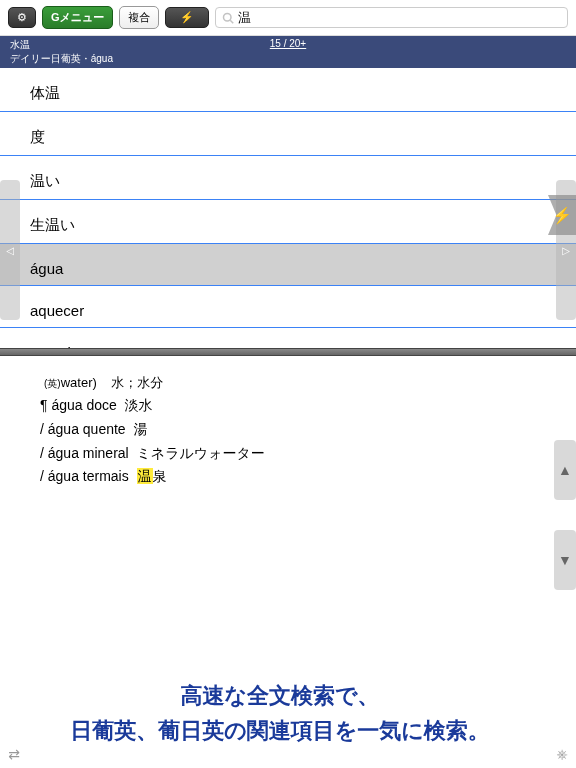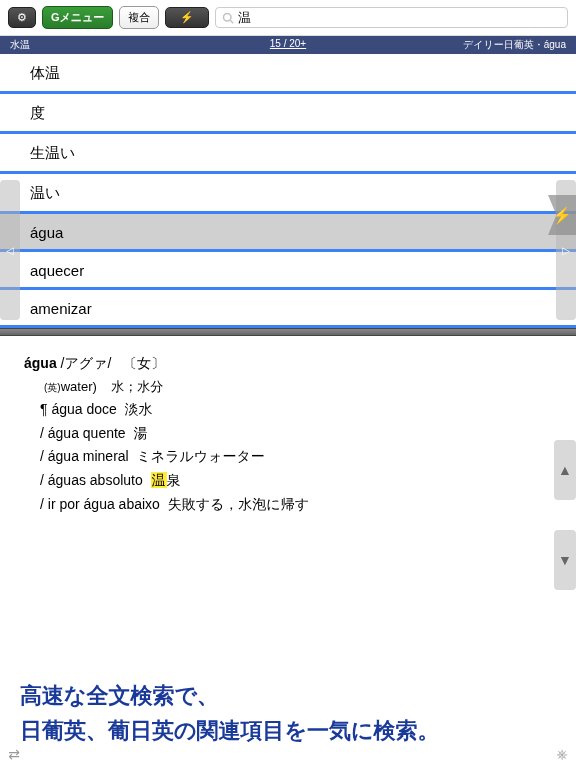--- a/index.html
+++ b/index.html
@@ -7,36 +7,36 @@
 
 .toolbar { display: flex; gap: 6px; padding: 6px 8px; background: #fff; align-items: center; border-bottom: 1px solid #ddd; }
 .btn { border-radius: 5px; padding: 3px 8px; font-size: 11px; border: 1px solid #999; background: linear-gradient(#fff,#eee); cursor: pointer; display: flex; align-items: center; gap: 2px; }
 .btn-dark { background: linear-gradient(#555,#333); color: #fff; border-color: #222; }
 .btn-green { background: linear-gradient(#3a9d3a,#2a7d2a); color: #fff; border-color: #1a5d1a; font-weight: bold; }
 .btn-thunder { background: linear-gradient(#555,#333); color: #fff; border-color: #222; padding: 3px 14px; }
 .search-wrap { flex: 1; display: flex; align-items: center; background: #fff; border: 1px solid #ccc; border-radius: 4px; padding: 2px 6px; gap: 4px; }
 .search-wrap svg { width: 12px; height: 12px; opacity: 0.5; }
 .search-input { border: none; outline: none; flex: 1; font-size: 13px; }
 
-.status-bar { background: #3a4a7a; color: #fff; display: flex; justify-content: space-between; padding: 2px 10px; font-size: 10px; }
+.status-bar { background: #3a4a7a; color: #fff; display: flex; justify-content: space-between; padding: 2px 10px; font-size: 10px; flex-direction: column; }
 .status-center { position: absolute; left: 50%; transform: translateX(-50%); text-decoration: underline; }
 
 .results { max-height: 280px; overflow: hidden; }
-.result-item { padding: 10px 16px 8px 30px; border-bottom: 3px solid #3b82f6; font-size: 15px; cursor: pointer; }
+.result-item { padding: 16px 16px 8px 30px; border-bottom: 1px solid #3b82f6; font-size: 15px; cursor: pointer; }
 .result-item.selected { background: #d0d0d0; }
 
 .divider-bar { height: 8px; background: linear-gradient(#888,#666); border-top: 1px solid #444; border-bottom: 1px solid #444; }
 
 .detail { padding: 16px 24px; font-size: 14px; line-height: 1.7; }
 .detail .headword { font-weight: bold; }
 .detail .sub { padding-left: 20px; font-size: 13px; }
 .detail .ex { padding-left: 16px; }
 .highlight { background: #ffeb3b; padding: 0 1px; }
 
-.promo { position: absolute; bottom: 20px; left: 20px; right: 36px; font-size: 22px; font-weight: bold; color: #1a3a9a; line-height: 1.6; }
+.promo { position: absolute; bottom: 20px; left: 20px; right: 36px; font-size: 22px; font-weight: bold; color: #1a3a9a; line-height: 1.6; text-align: center; }
 
 .side-handle { position: absolute; top: 180px; width: 20px; height: 140px; background: rgba(180,180,180,0.5); border-radius: 4px; display: flex; align-items: center; justify-content: center; }
 .side-handle.left { left: 0; }
 .side-handle.right { right: 0; }
 .side-handle span { color: #fff; font-size: 10px; }
 
 .scroll-btns { position: absolute; right: 0; top: 440px; width: 22px; }
 .scroll-btn { height: 60px; background: rgba(180,180,180,0.5); margin-bottom: 30px; border-radius: 4px; display: flex; align-items: center; justify-content: center; color: #666; font-size: 14px; }
 
 .bolt-tab { position: absolute; right: 0; top: 195px; width: 28px; height: 40px; background: rgba(140,140,140,0.7); clip-path: polygon(100% 0, 100% 100%, 0 100%, 30% 50%, 0 0); display:flex; align-items:center; justify-content:center; color:#fff; }
@@ -67,53 +67,45 @@
 
 <div class="status-bar">
   <span>水温</span>
   <span class="status-center">15 / 20+</span>
   <span>デイリー日葡英・água</span>
 </div>
 
 <div class="results">
   <div class="result-item">体温</div>
   <div class="result-item">度</div>
+  <div class="result-item">温い</div>
   <div class="result-item">生温い</div>
-  <div class="result-item">温い</div>
   <div class="result-item selected">água</div>
   <div class="result-item">aquecer</div>
   <div class="result-item">amenizar</div>
 </div>
 
 <div class="divider-bar"></div>
 
 <div class="detail">
-  <div>
-    <span class="headword">água</span>
-    <span>/アグァ/</span>&nbsp;&nbsp;
-    <span>〔女〕</span>
-  </div>
   <div class="sub">
     <span style="font-size:10px;">(英)</span><span>water)</span>&nbsp;&nbsp;&nbsp;
     <span>水；水分</span>
   </div>
   <div class="ex">
     <span>¶ água doce</span>&nbsp;&nbsp;<span>淡水</span>
   </div>
   <div class="ex">
     <span>/ água quente</span>&nbsp;&nbsp;<span>湯</span>
   </div>
   <div class="ex">
     <span>/ água mineral</span>&nbsp;&nbsp;<span>ミネラルウォーター</span>
   </div>
   <div class="ex">
-    <span>/ águas absoluto</span>&nbsp;&nbsp;<span class="highlight">温</span><span>泉</span>
-  </div>
-  <div class="ex">
-    <span>/ ir por água abaixo</span>&nbsp;&nbsp;<span>失敗する，水泡に帰す</span>
+    <span>/ água termais</span>&nbsp;&nbsp;<span class="highlight">温</span><span>泉</span>
   </div>
 </div>
 
 <div class="side-handle left">
     <span>◁</span>
   </div>
 <div class="side-handle right">
     <span>▷</span>
   </div>
 

